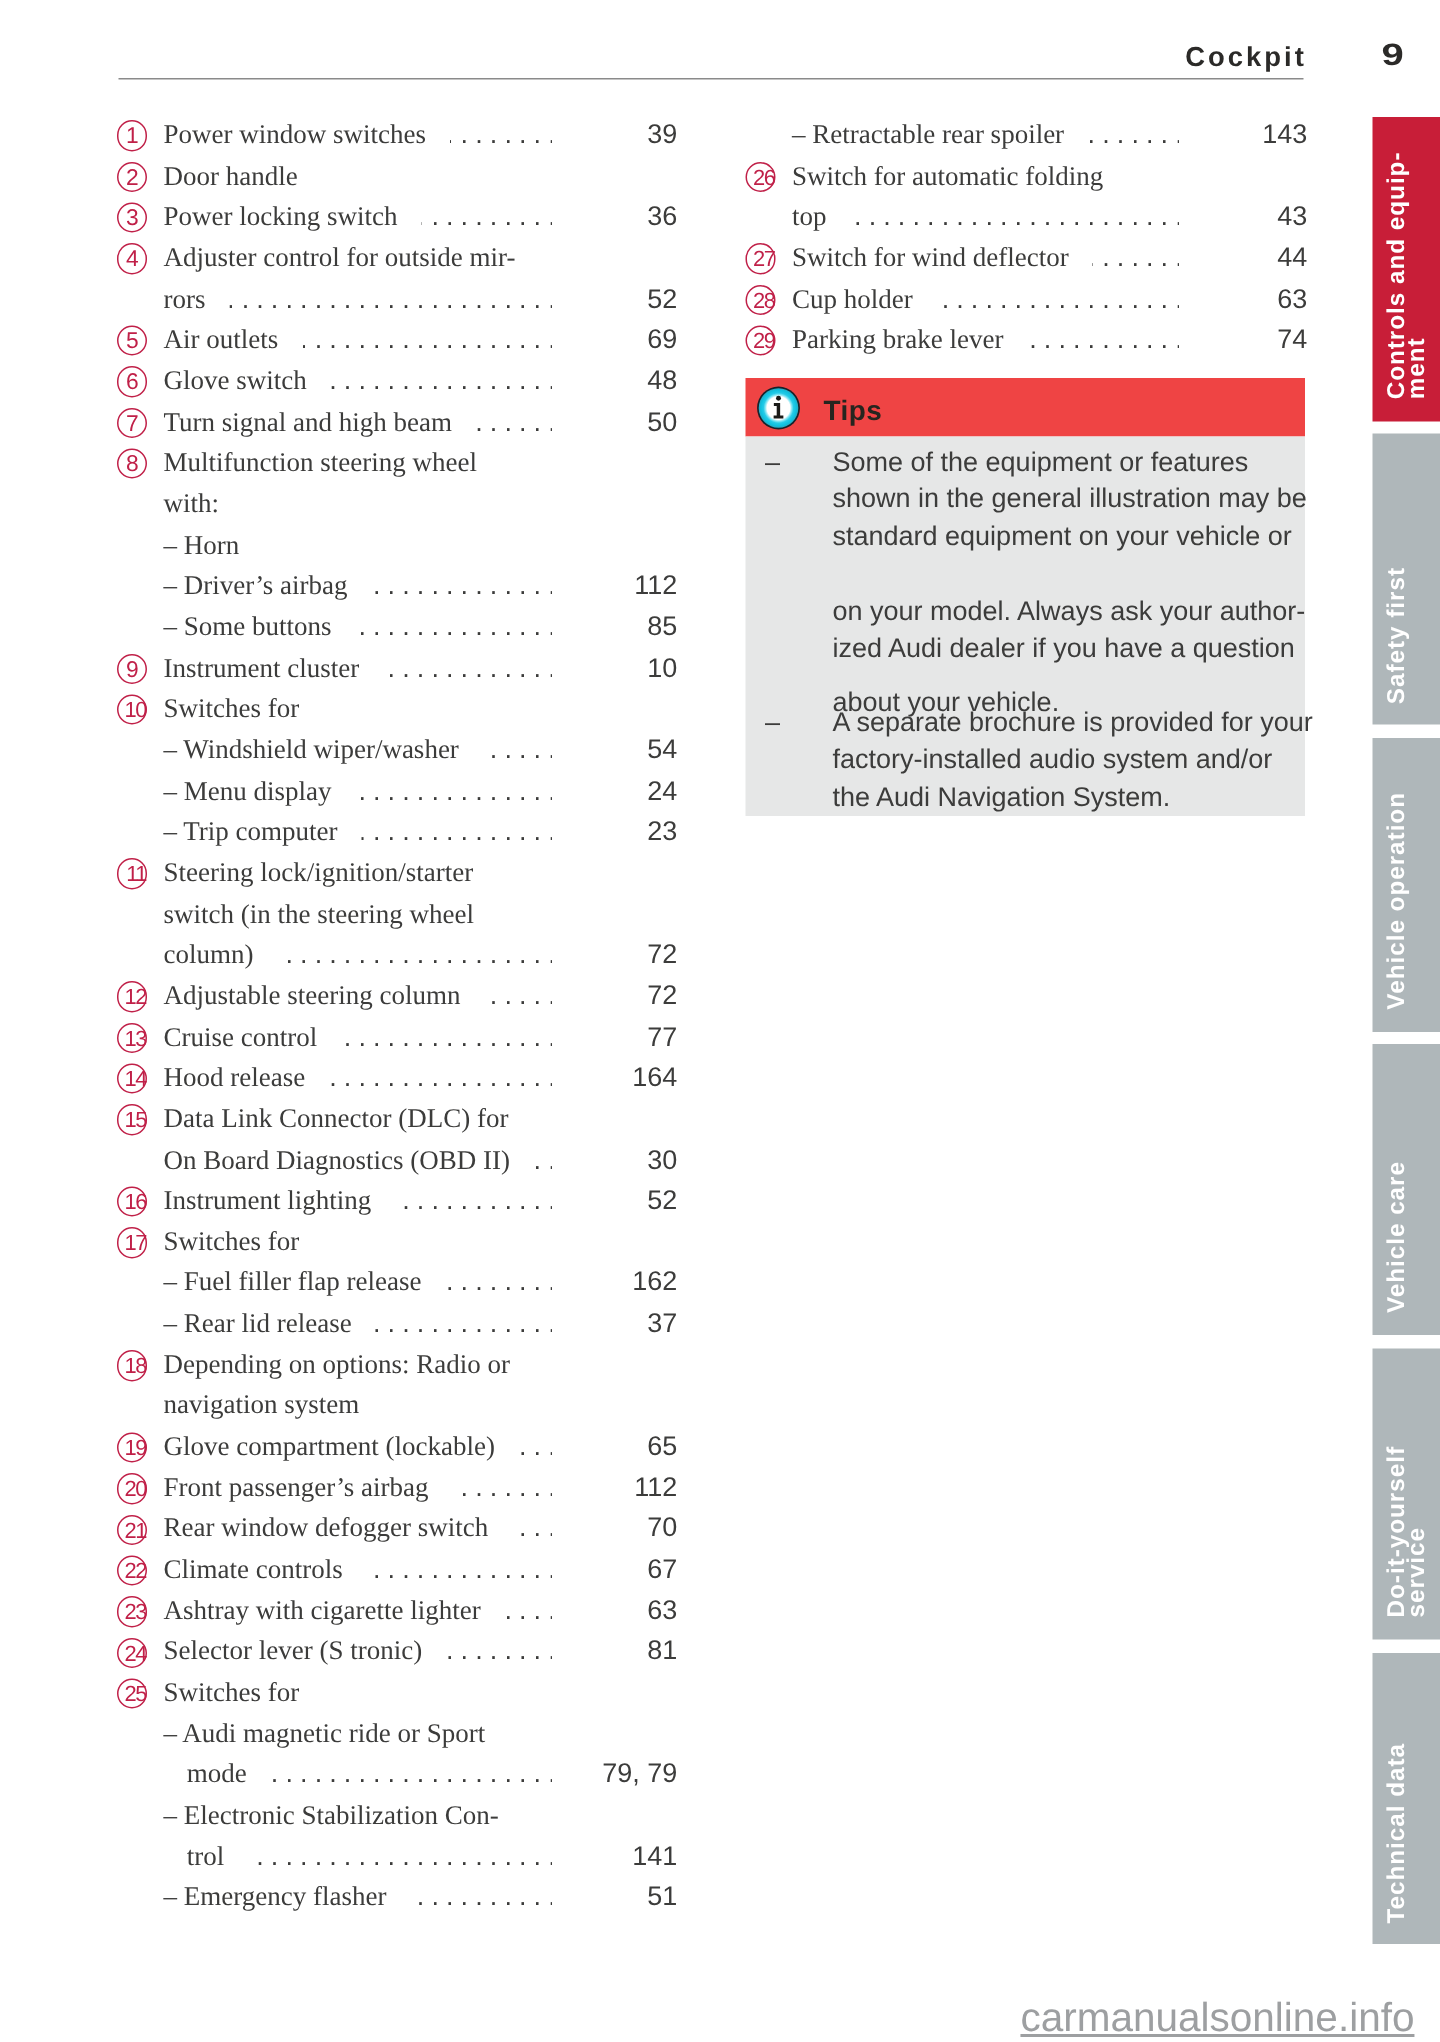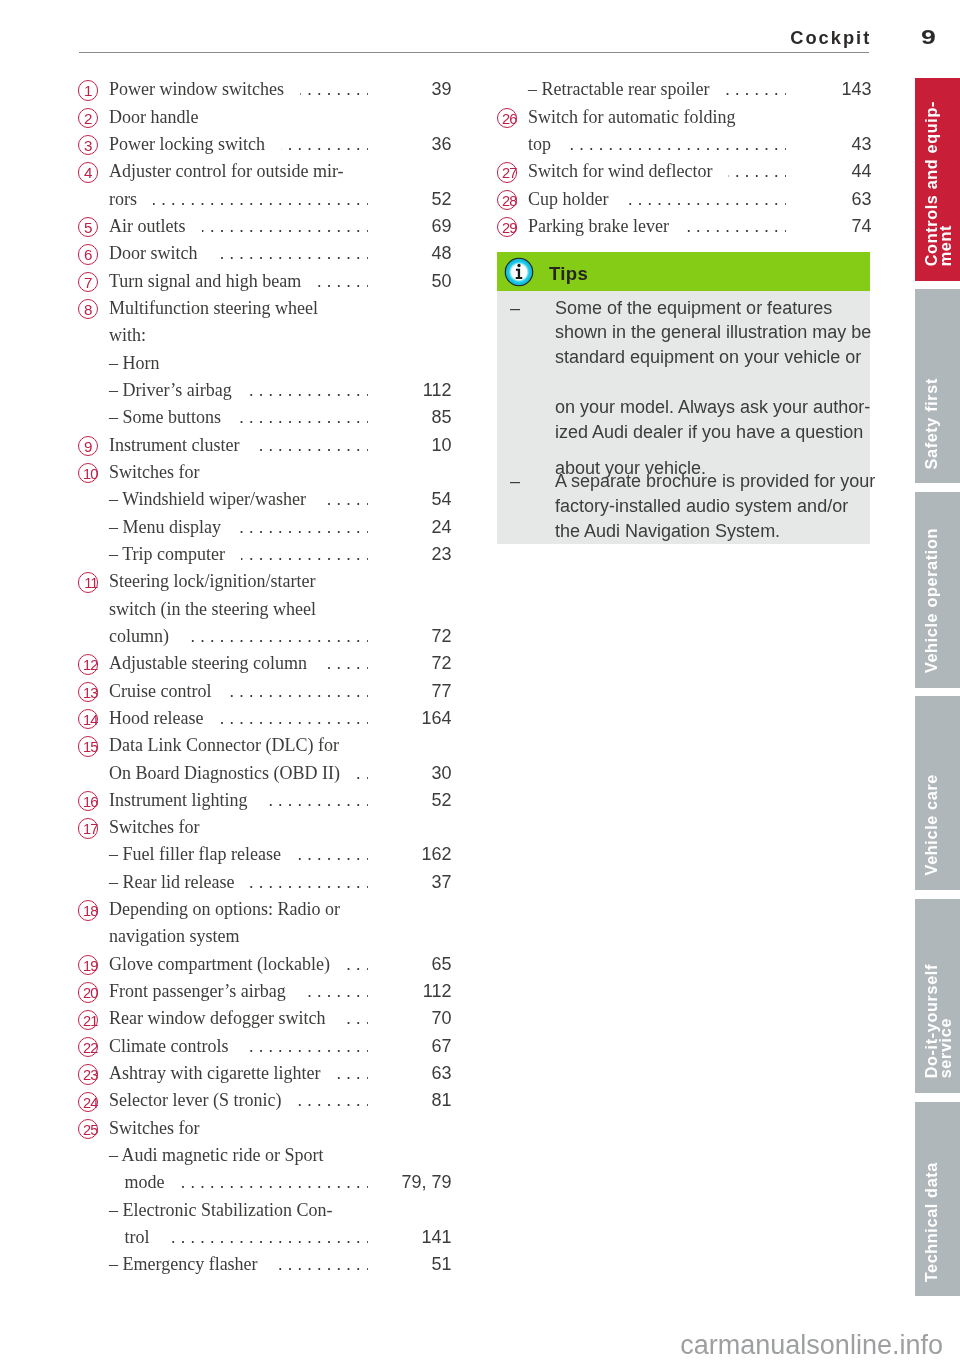--- a/index.html
+++ b/index.html
@@ -35,36 +35,36 @@
         height:27.33px;align-self:flex-start;}
   .fill i{position:absolute;right:0;top:0;font-style:normal;white-space:nowrap;
           letter-spacing:4.73px;margin-right:-7.2px;line-height:27.33px;}
   .p{flex:0 0 auto;white-space:nowrap;text-align:right;margin-left:14px;}
   .col-left .p{width:69.5px;}
   .col-right .p{width:71.6px;}
   .row.noleader .fill{visibility:hidden;}
 
   
   .tips{position:absolute;left:496.5px;top:252px;width:373.5px;height:292px;}
-  .tips-hd{position:absolute;left:0;top:0;width:373.5px;height:39px;background:#84cc16;}
+  .tips-hd{position:absolute;left:0;top:0;width:373.5px;height:39px;background:#ef4444;}
   .tips-ttl{position:absolute;left:52.5px;top:9.4px;font-size:18.6px;font-weight:bold;
             color:#26251F;letter-spacing:0.3px;line-height:26px;}
   .tips-icon{position:absolute;left:7.3px;top:5.1px;width:30px;height:30px;line-height:0;}
   .tips-body{position:absolute;left:0;top:39px;width:373.5px;height:253px;background:#E6E7E7;}
   .tline{position:absolute;left:27.5px;font-size:18px;line-height:24.8px;white-space:nowrap;margin-left:31px;}
   .tdash{position:absolute;left:13.5px;font-size:18px;line-height:25.4px;}
 
   
   .tab{position:absolute;left:915px;width:45px;background:#AFB7BA;overflow:hidden;}
   .tab.active{background:#C81E38;}
   .tab-lbl{position:absolute;left:9.5px;bottom:14.5px;color:#ffffff;font-size:16.2px;
            font-weight:bold;white-space:pre;writing-mode:vertical-rl;transform:rotate(180deg);
            line-height:13.5px;letter-spacing:0.65px;}
 
-  .wm{position:absolute;left:680.3px;top:1331.5px;font-size:27px;color:#9D9FA1;line-height:27px;}
+  .wm{position:absolute;left:680.3px;top:1331.5px;font-size:27px;color:#9D9FA1;line-height:27px;text-decoration:underline;}
 </style>
 </head>
 <body>
 
 <div class="page">
 
   <div class="hdr-title">Cockpit</div>
   <div class="hdr-page">9</div>
   <div class="hdr-rule"></div>
 
@@ -120,21 +120,21 @@
         <span class="t">Air outlets</span>
         <span class="fill">
           <i>................................................</i>
         </span>
         <span class="p">69</span>
       </div>
     <div class="row">
         <span class="num">
           <b class="">6</b>
         </span>
-        <span class="t">Door switch</span>
+        <span class="t">Glove switch</span>
         <span class="fill">
           <i>................................................</i>
         </span>
         <span class="p">48</span>
       </div>
     <div class="row">
         <span class="num">
           <b class="">7</b>
         </span>
         <span class="t">Turn signal and high beam</span>

